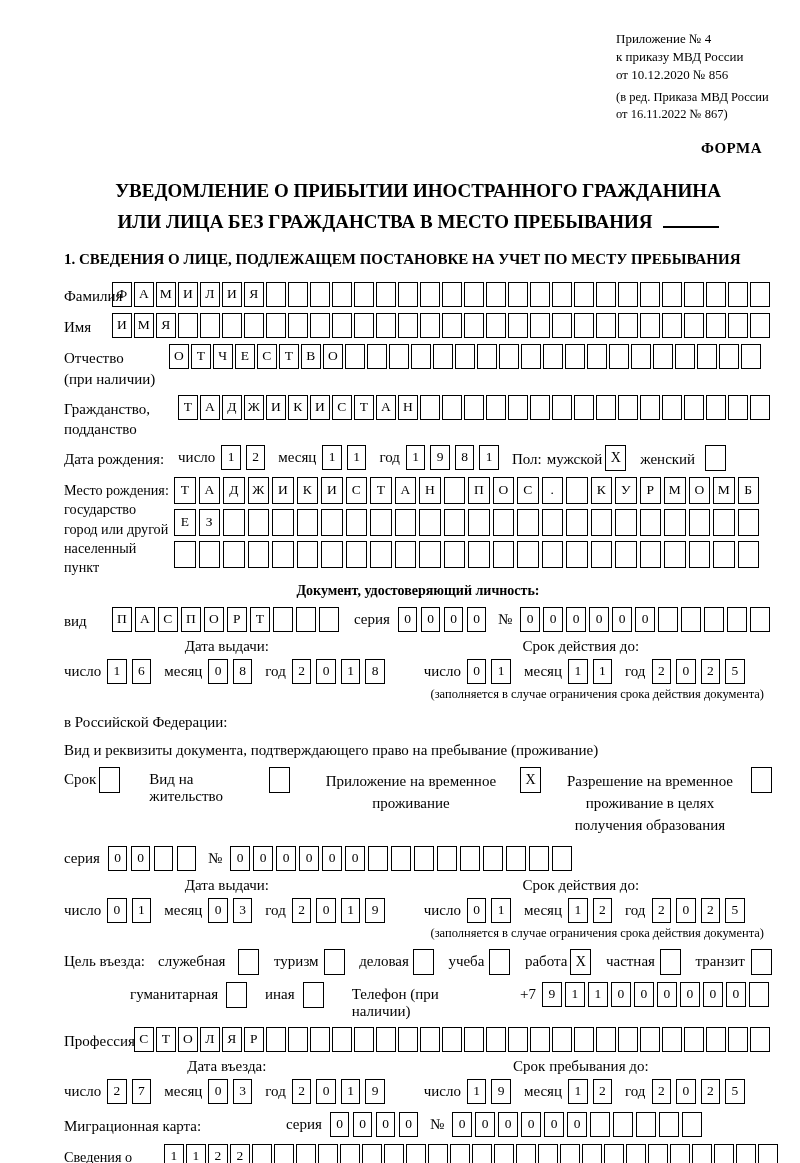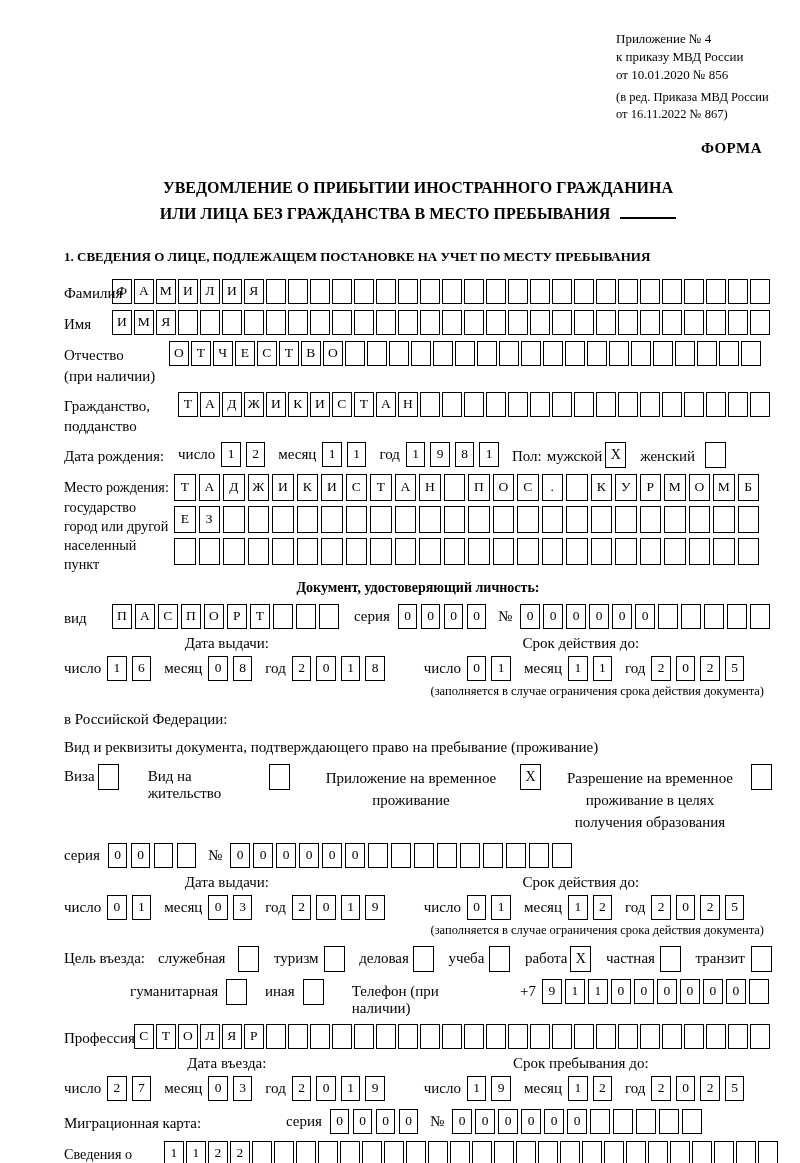--- a/index.html
+++ b/index.html
@@ -6,23 +6,23 @@
   html,body { width: 800px; background: #fff; color: #000;
     font-family: "Liberation Serif", "DejaVu Serif", serif; font-size: 15px; }
   body { height: 1163px; overflow: hidden; }
   .page { padding: 30px 28px 10px 64px; }
 
   .appendix { margin-left: 552px; font-size: 13px; line-height: 1.4; }
   .appendix .ed { font-size: 12.5px; }
   .appendix .edgap { margin-top: 4px; }
   .forma { text-align: right; padding-right: 10px; font-weight: bold; margin-top: 16px; letter-spacing: .5px; }
 
-  .title { text-align: center; font-weight: bold; font-size: 16px; margin-top: 18px; line-height: 1.65; }
+  .title { text-align: center; font-weight: bold; font-size: 19px; margin-top: 18px; line-height: 1.65; }
   .uline { display: inline-block; width: 56px; border-bottom: 2px solid #000; margin-left: 10px; }
-  .sec { font-weight: bold; font-size: 13px; margin-top: 22px; margin-bottom: 14px; }
+  .sec { font-weight: bold; font-size: 15px; margin-top: 14px; margin-bottom: 14px; }
 
   .row { display: flex; align-items: flex-start; margin-bottom: 6px; }
   .lbl { flex: 0 0 auto; padding-top: 4px; line-height: 1.35; }
   .w48 { width: 48px; } .w105 { width: 105px; } .w114 { width: 114px; }
   .w110 { width: 110px; } .w100 { width: 100px; } .w70 { width: 70px; }
 
   .cells { display: flex; flex-wrap: nowrap; }
   .cell { flex: 0 0 auto; width: 19.5px; height: 25px; border: 1.5px solid #000;
     margin-right: 2.5px; text-align: center; line-height: 22px; font-size: 13.5px; }
   .c-wide .cell { width: 21.5px; height: 27px; margin-right: 3px; line-height: 24px; }
@@ -31,21 +31,21 @@
   .grp .glbl { padding-top: 4px; margin-right: 6px; }
   .grp .gcells { display: inline-flex; margin-right: 8px; }
   .grp .gcells .cell { margin-right: 5px; }
   .colcells > .cells { margin-bottom: 5px; }
 
   .cb { flex: 0 0 auto; display: inline-block; width: 21px; height: 26px; border: 1.5px solid #000;
     text-align: center; line-height: 23px; font-size: 14px; }
 
   .dochead { text-align: center; font-weight: bold; font-size: 14px; margin: 4px 0 8px 0; }
 
-  .twocol { display: flex; }
+  .twocol { display: flex; justify-content: space-between; }
   .col-l { width: 46%; } .col-r { width: 54%; }
   .hdr { text-align: center; margin-bottom: 4px; }
   .note-r { text-align: right; font-size: 12.5px; padding-right: 8px; margin-top: 3px; margin-bottom: 8px; }
   .intro { line-height: 1.7; margin-bottom: 2px; }
 
   .optrow { display: flex; align-items: flex-start; margin: 4px 0 10px 0; }
   .opt { display: flex; align-items: flex-start; }
   .opt .olbl { padding-top: 4px; }
   .opt .ctr { text-align: center; line-height: 1.45; padding-top: 4px; }
   .w195 { width: 198px; } .w185 { width: 186px; }
@@ -60,21 +60,21 @@
   .numlbl { padding-top: 4px; margin: 0 8px; }
 </style>
 </head>
 <body>
 
 <div class="page">
 
   <div class="appendix">
     <div>Приложение № 4</div>
     <div>к приказу МВД России</div>
-    <div>от 10.01.2020 № 856</div>
+    <div>от 10.12.2020 № 856</div>
     <div class="ed edgap">(в ред. Приказа МВД России</div>
     <div class="ed">от 16.11.2022 № 867)</div>
   </div>
 
   <div class="forma">ФОРМА</div>
 
   <div class="title">
     <div>УВЕДОМЛЕНИЕ О ПРИБЫТИИ ИНОСТРАННОГО ГРАЖДАНИНА</div>
     <div><span>ИЛИ ЛИЦА БЕЗ ГРАЖДАНСТВА В МЕСТО ПРЕБЫВАНИЯ</span><span class="uline"></span></div>
   </div>
@@ -429,21 +429,21 @@
       </span>
     </div>
   </div>
   <div class="note-r">(заполняется в случае ограничения срока действия документа)</div>
 
   <div class="intro">в Российской Федерации:</div>
   <div class="intro">Вид и реквизиты документа, подтверждающего право на пребывание (проживание)</div>
 
   <div class="optrow">
     <span class="opt">
-      <span class="olbl">Виза</span>
+      <span class="olbl">Срок</span>
       <span class="cb" style="margin-left:3px;"></span>
     </span>
     <span class="opt" style="margin-left:29px;">
       <span class="olbl">Вид на жительство</span>
       <span class="cb" style="margin-left:16px;"></span>
     </span>
     <span class="opt" style="margin-left:22px;">
       <span class="ctr w195">Приложение на временное проживание</span>
       <span class="cb" style="margin-left:10px;">X</span>
     </span>

